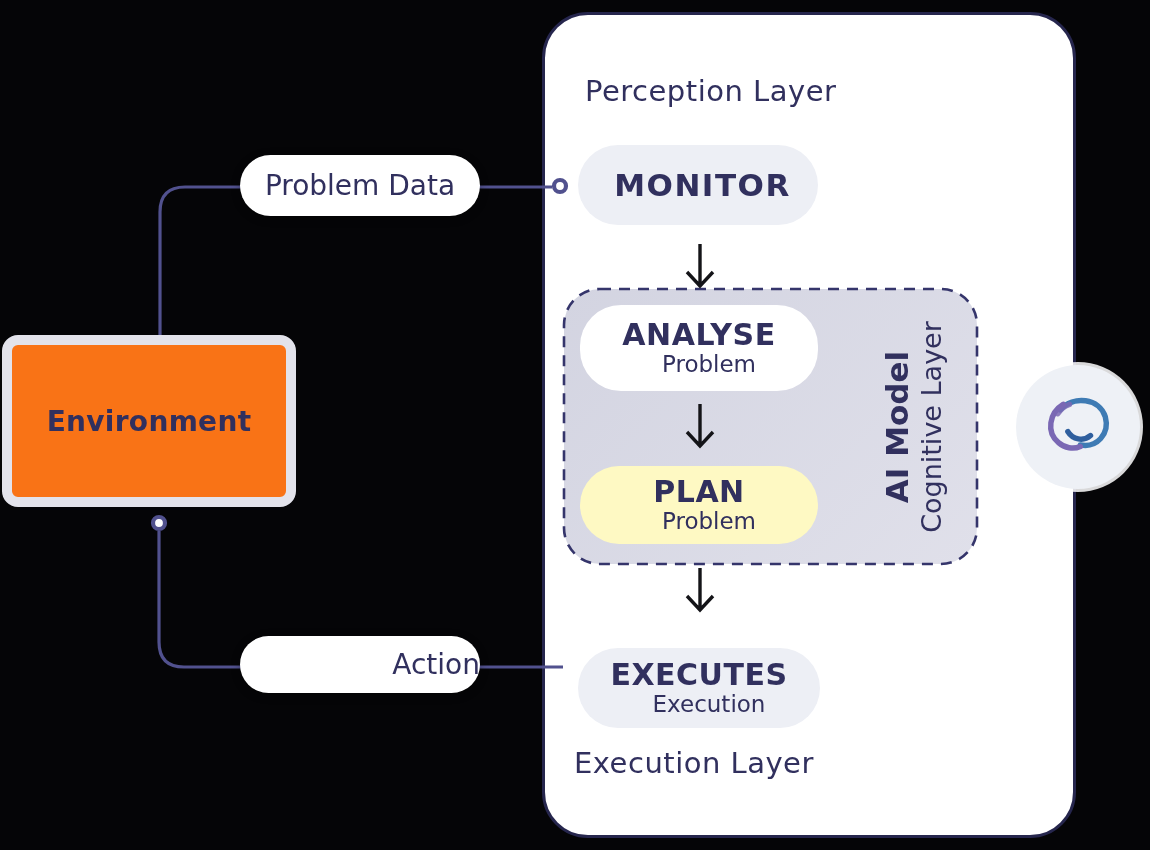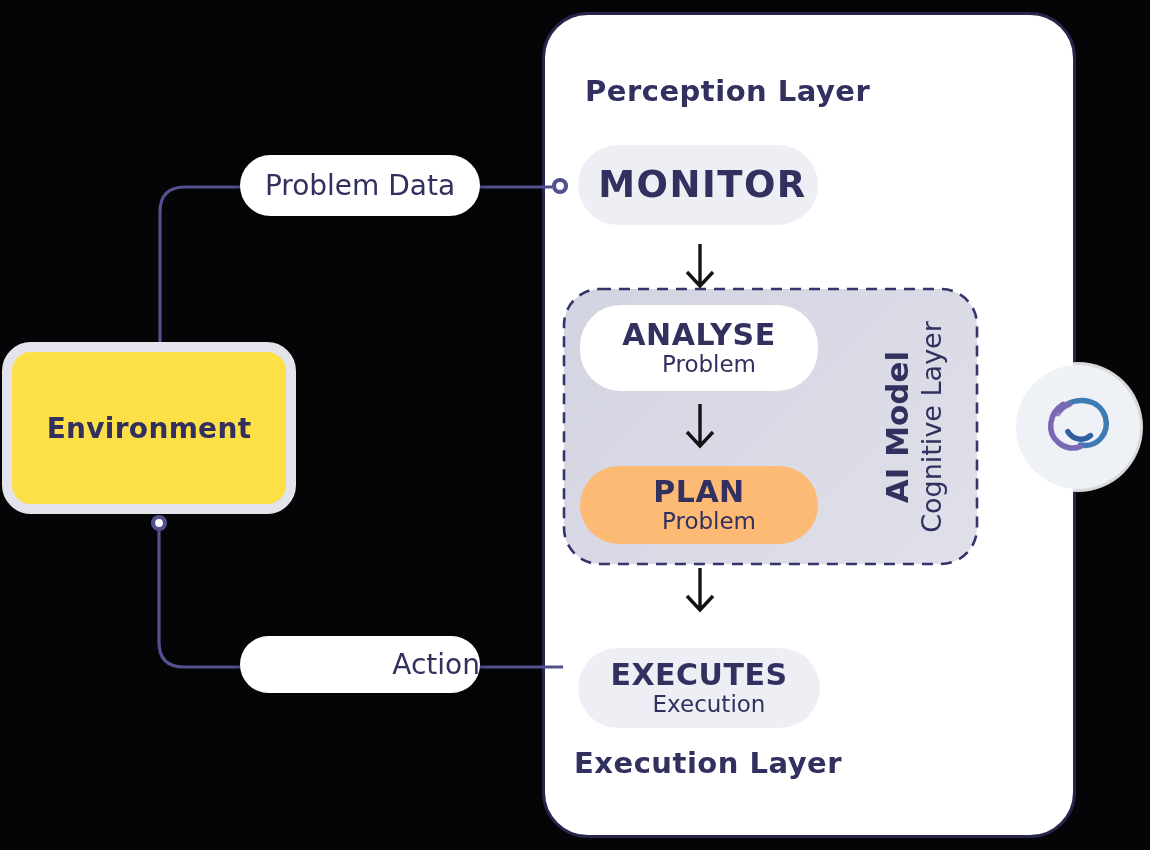--- a/index.html
+++ b/index.html
@@ -30,56 +30,56 @@
   .panel{
     position:absolute;left:542px;top:12px;width:534px;height:826px;
     background:var(--panel-bg);
     border:3px solid var(--panel-border);
     border-radius:46px;
     box-sizing:border-box;
     z-index:1;
   }
   .layer-label{
     position:absolute;z-index:4;
-    font-size:29px;font-weight:700;color:var(--navy-text);
+    font-size:29px;font-weight:400;color:var(--navy-text);
     letter-spacing:0.5px;white-space:nowrap;
   }
   #perception-label{left:585px;top:74px;}
   #execution-label{left:574px;top:746px;}
   
   .pill{
     position:absolute;z-index:10;
     display:flex;flex-direction:column;align-items:center;justify-content:center;
     box-sizing:border-box;white-space:nowrap;
   }
   .pill .title{font-weight:700;font-size:30px;color:var(--navy-text);letter-spacing:0.5px;line-height:1.1;}
   .pill .subtitle{font-weight:400;font-size:23px;color:var(--navy-text);line-height:1.15;margin-left:20px;}
   #monitor-pill{left:578px;top:145px;width:240px;height:80px;border-radius:40px;background:var(--pill-gray);}
-  #monitor-pill .title{letter-spacing:1.5px;font-size:37px;margin-left:9px;}
+  #monitor-pill .title{letter-spacing:1.5px;font-size:31px;margin-left:9px;}
   #analyse-pill{left:580px;top:305px;width:238px;height:86px;border-radius:41px;background:#ffffff;}
-  #plan-pill{left:580px;top:466px;width:238px;height:78px;border-radius:39px;background:#fdba74;}
+  #plan-pill{left:580px;top:466px;width:238px;height:78px;border-radius:39px;background:#fef9c3;}
   #executes-pill{left:578px;top:648px;width:242px;height:80px;border-radius:40px;background:var(--pill-gray);}
   
   .dash-fill{
     position:absolute;left:564px;top:289px;width:413px;height:275px;
     border-radius:36px;z-index:3;
     background:linear-gradient(135deg,var(--dash-fill-start) 0%,var(--dash-fill-end) 100%);
   }
   .rotated-label{
     position:absolute;left:913px;top:427px;z-index:6;
     transform:translate(-50%,-50%) rotate(-90deg);
     text-align:center;white-space:nowrap;line-height:1.18;
   }
   .rotated-label .side-title{font-weight:700;font-size:31px;color:var(--navy-text);display:block;}
   .rotated-label .side-subtitle{font-weight:400;font-size:27px;color:var(--navy-text);display:block;}
   
   .env-box{
-    position:absolute;left:2px;top:342px;width:294px;height:172px;
+    position:absolute;left:2px;top:335px;width:294px;height:172px;
     box-sizing:border-box;
-    background:#fde047;border:10px solid var(--env-border);border-radius:29px;
+    background:#f97316;border:10px solid var(--env-border);border-radius:16px;
     display:flex;align-items:center;justify-content:center;
     z-index:10;
   }
   .env-box .env-label{font-weight:700;font-size:28px;color:var(--navy-text);letter-spacing:0.3px;}
   
   .edge-pill{
     position:absolute;z-index:10;background:#ffffff;
     display:flex;align-items:center;justify-content:center;
     box-shadow:0 2px 8px rgba(0,0,0,0.35);
   }

